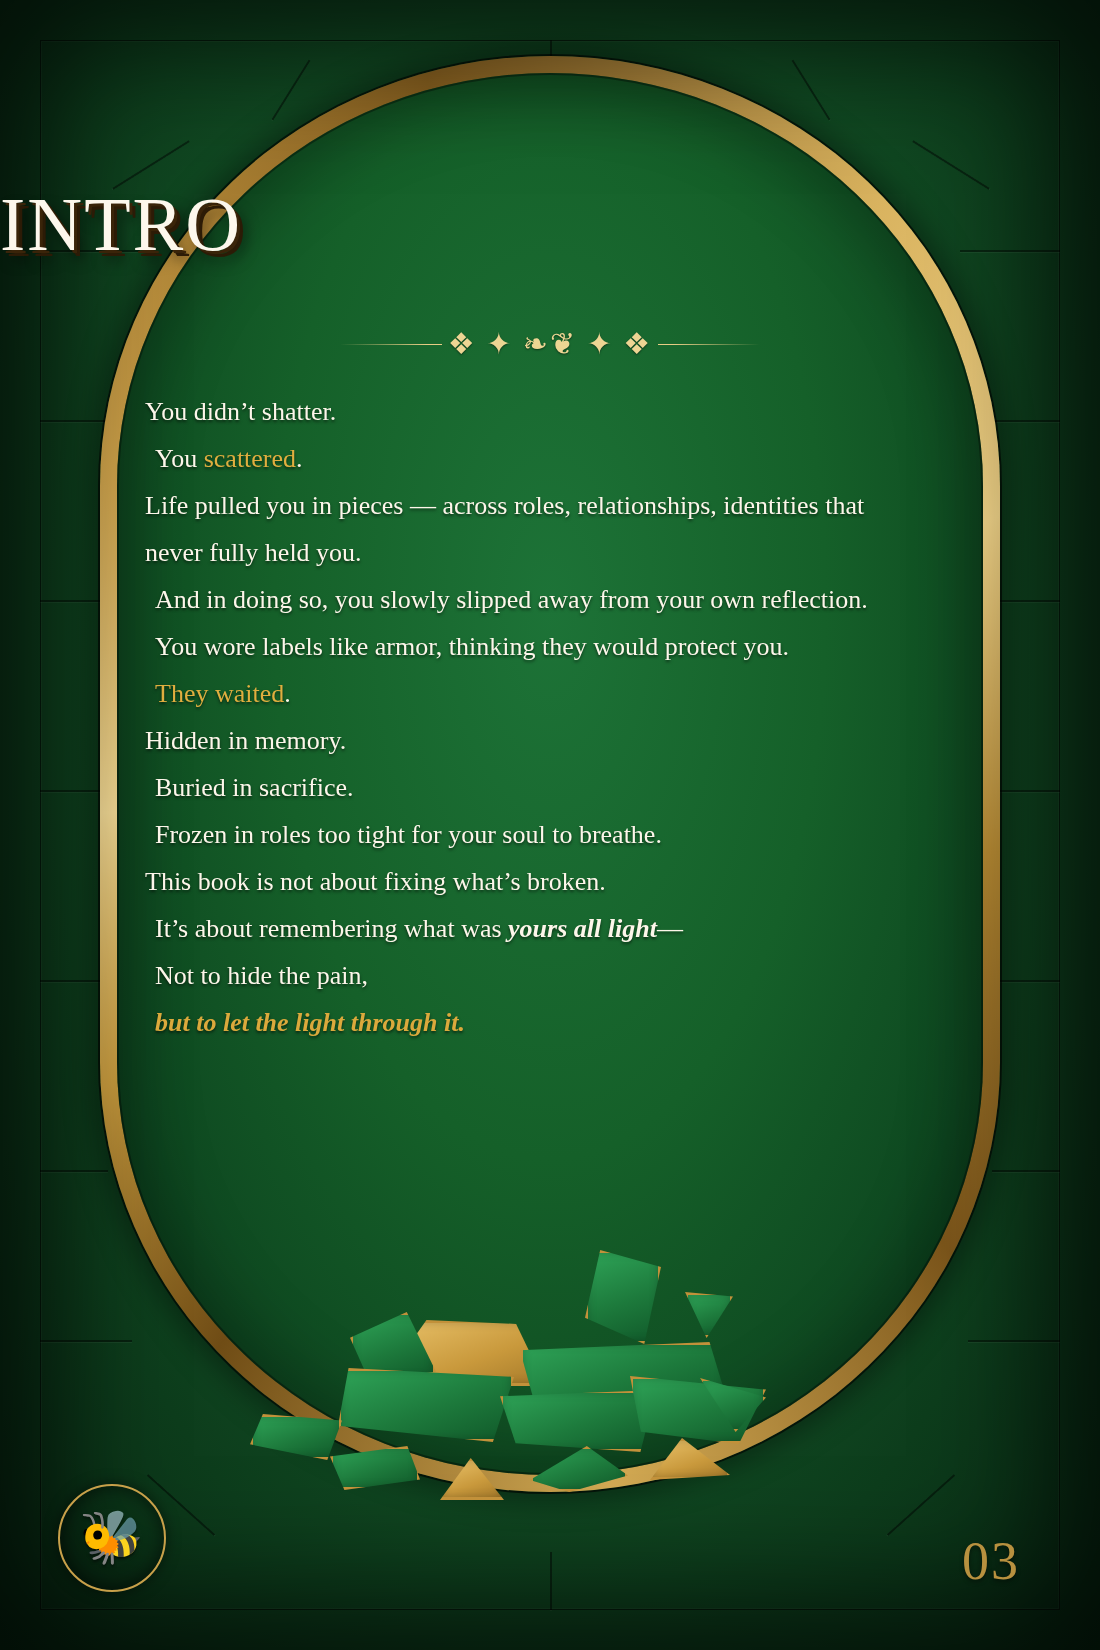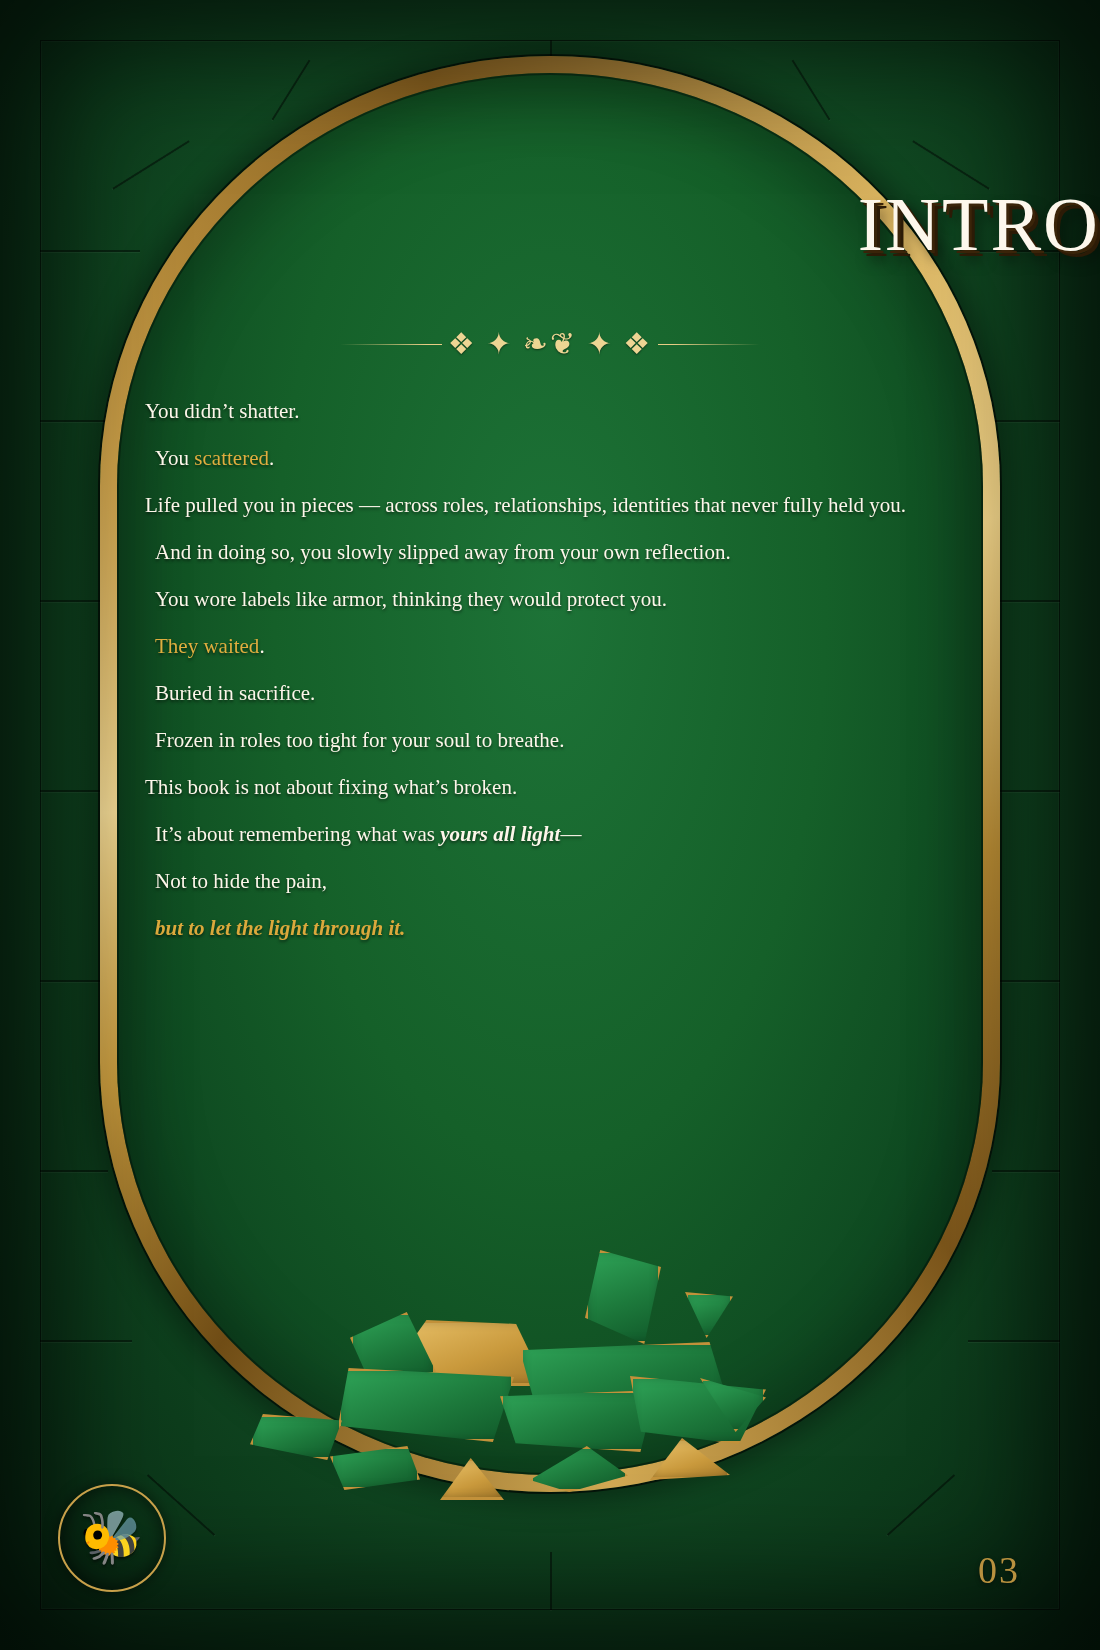--- a/index.html
+++ b/index.html
@@ -74,21 +74,21 @@
     position: absolute;
     left: 0; top: 0; right: 0; bottom: 0;
     z-index: 5;
   }
 
   .title {
     position: absolute;
     top: 160px;
     left: 0;
     width: 100%;
-    text-align: right;
+    text-align: left;
     font-size: 108px;
     line-height: 1;
     letter-spacing: 2px;
     color: #fdf7ec;
     font-variant: small-caps;
     text-transform: lowercase;
     font-weight: normal;
     text-shadow:
       3px 3px 0 #3a2409,
       6px 6px 0 #2c1b06,
@@ -124,21 +124,21 @@
     color: #edd593;
     text-shadow: 0 1px 2px rgba(0,0,0,0.5);
   }
 
   .body-text {
     position: absolute;
     top: 388px;
     left: 145px;
     width: 770px;
     color: #fdf6ea;
-    font-size: 21px;
+    font-size: 26px;
     line-height: 47px;
     text-shadow: 0 2px 3px rgba(0,0,0,0.55);
     font-family: Liberation Serif, serif;
   }
   .body-text p { margin: 0; }
   .ind { text-indent: 10px; }
   .gold { color: #e0ae3f; }
   .gold-italic { color: #dba93c; font-style: italic; font-weight: bold; }
   .ital { font-style: italic; font-weight: bold; }
 
@@ -151,21 +151,21 @@
     box-shadow: 0 2px 6px rgba(0,0,0,0.45), inset 0 0 10px rgba(0,0,0,0.2);
   }
   .shard.gold {
     background: linear-gradient(160deg, #e8c169 0%, #c9993c 60%, #a87c2b 100%);
   }
 
   .page-number {
     position: absolute;
     right: 80px;
     bottom: 58px;
-    font-size: 38px;
+    font-size: 54px;
     color: #b8913f;
     letter-spacing: 2px;
     text-shadow: 0 2px 4px rgba(0,0,0,0.5);
   }
 
   .bee-badge {
     position: absolute;
     left: 58px;
     bottom: 58px;
     width: 104px;
@@ -231,20 +231,21 @@
       <span class="rule right"></span>
     </div>
 
     <div class="body-text">
       <p>You didn’t shatter.</p>
       <p class="ind"><span> You </span><span class="gold">scattered</span><span>.</span></p>
       <p>Life pulled you in pieces — across roles, relationships, identities that never fully held you.</p>
       <p class="ind"> And in doing so, you slowly slipped away from your own reflection.</p>
       <p class="ind"> You wore labels like armor, thinking they would protect you.</p>
       <p class="ind"><span> </span><span class="gold">They waited</span><span>.</span></p>
+      <p>Hidden in memory.</p>
       <p class="ind"> Buried in sacrifice.</p>
       <p class="ind"> Frozen in roles too tight for your soul to breathe.</p>
       <p>This book is not about fixing what’s broken.</p>
       <p class="ind"><span> It’s about remembering what was </span><span class="ital">yours all light</span><span>—</span></p>
       <p class="ind"> Not to hide the pain,</p>
       <p class="ind gold-italic"> but to let the light through it.</p>
     </div>
 
     <div class="mosaic">
       <div class="shard" style="left:355px; top:0px; width:70px; height:88px; clip-path:polygon(20% 0,100% 18%,78% 100%,0 72%);"></div>

